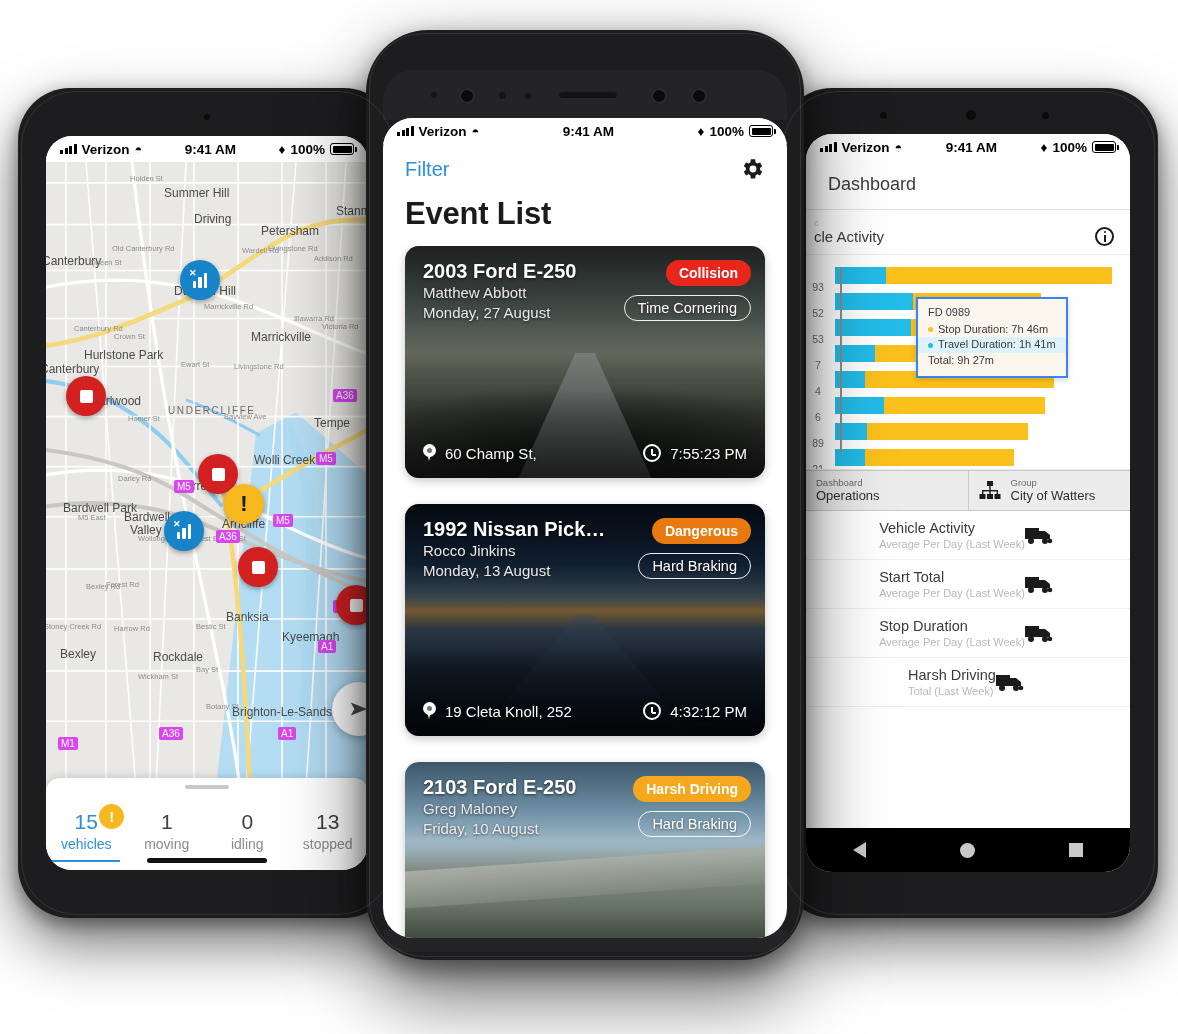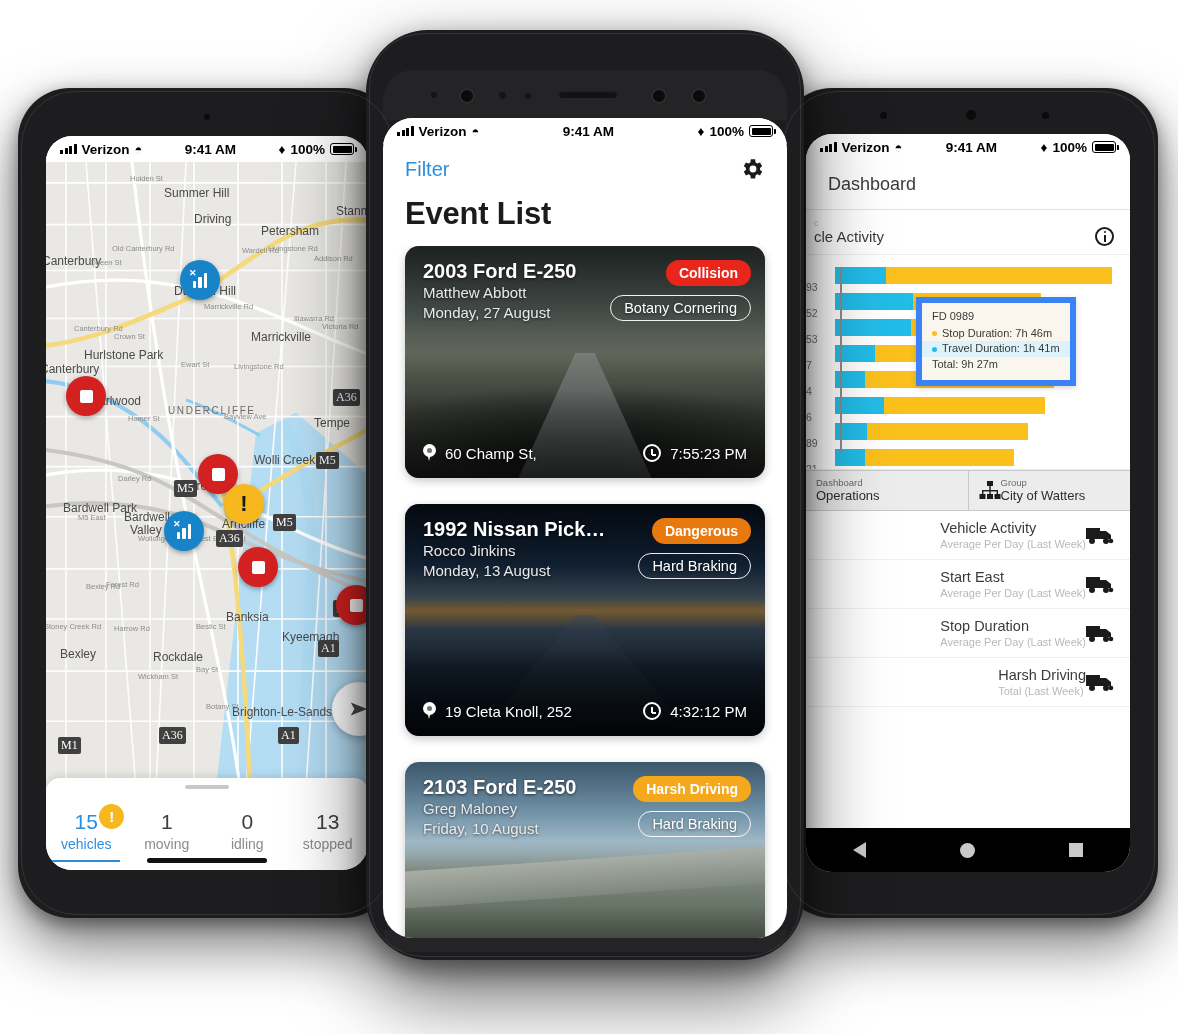--- a/index.html
+++ b/index.html
@@ -133,21 +133,21 @@
             box-shadow:0 2px 5px rgba(0,0,0,.35); }
   .marker.red { background:#d32020; }
   .marker.amber { background:#f6b81e; }
   .marker.blue { background:#1783c9; }
   .mk-stop { width:13px;height:13px;background:#fff;border-radius:2px; }
   .mk-warn { color:#1a1a1a; font-size:22px; font-weight:bold; line-height:1; }
   .mk-bars { display:flex;align-items:flex-end;gap:2px;height:15px; }
   .mk-bars i{display:block;width:3.4px;background:#fff;border-radius:1px;}
   .mk-bars i:nth-child(1){height:7px}.mk-bars i:nth-child(2){height:11px}.mk-bars i:nth-child(3){height:15px}
   .mk-x{position:absolute;left:9px;top:8px;color:#fff;font-size:9px;font-weight:bold;}
-  .shieldlbl{position:absolute;background:#404040;color:#fff;font-size:12px;border-radius:2px;padding:1px 3px;font-family:Liberation Serif, serif;}
+  .shieldlbl{position:absolute;background:#d946ef;color:#fff;font-size:10px;border-radius:2px;padding:1px 3px;}
   .fab { position:absolute; right:-18px; bottom:52px; width:54px;height:54px;border-radius:50%;
          background:#fff; box-shadow:0 2px 8px rgba(0,0,0,.3); display:flex;align-items:center;justify-content:center;}
   .map-sheet { background:#fff; height:92px; border-radius:14px 14px 0 0; position:relative; margin-top:-10px; z-index:3;
                box-shadow:0 -2px 8px rgba(0,0,0,.12); }
   .grabber{position:absolute;left:50%;transform:translateX(-50%);top:7px;width:44px;height:4px;border-radius:2px;background:#c8c8c8;}
   .tabs{display:flex;padding-top:32px;}
   .tab{flex:1;text-align:center;position:relative;}
   .tab .num{font-size:21px;color:#404040;}
   .tab .lbl{font-size:14px;color:#8b8b8b;margin-top:2px;}
   .tab.active .num,.tab.active .lbl{color:#2b8fe0;}
@@ -161,38 +161,38 @@
   .dash-title{font-size:18px;color:#3c3c3c;padding:14px 22px 14px 22px;border-bottom:1px solid #e3e3e3;}
   .dash-sub{display:flex;align-items:flex-end;justify-content:space-between;padding:8px 16px 8px 8px;border-bottom:1px solid #ececec;}
   .dash-sub-txt{line-height:1.15;}
   .dash-sub-small{font-size:9px;color:#bdbdbd;}
   .dash-sub-main{font-size:15px;color:#3c3c3c;}
   .infoico{width:19px;height:19px;border:2px solid #1b1b1b;border-radius:50%;position:relative;flex-shrink:0;}
   .infoico::before{content:"";position:absolute;left:6.5px;top:2px;width:2.5px;height:2.5px;border-radius:50%;background:#1b1b1b;}
   .infoico::after{content:"";position:absolute;left:6.8px;top:6px;width:2px;height:7px;background:#1b1b1b;}
   .chartbox{position:relative;height:215px;padding:10px 6px 6px 0;overflow:hidden;border-bottom:1px solid #ececec;}
   .chartrow{display:flex;align-items:center;height:22px;margin-bottom:4px;}
-  .ylab{width:29px;text-align:left;font-size:10.5px;color:#6f6f6f;padding-right:5px;flex-shrink:0;overflow:hidden;direction:rtl;margin-top:23px;}
+  .ylab{width:29px;text-align:center;font-size:10.5px;color:#6f6f6f;padding-right:5px;flex-shrink:0;overflow:hidden;direction:rtl;margin-top:23px;}
   .barwrap{flex:1;display:flex;height:17px;}
   .bar-a{background:#22bce8;}
   .bar-b{background:#fbc01b;}
   .yaxis{position:absolute;left:34px;top:12px;bottom:16px;width:2px;background:#8c8c8c;}
-  .tooltip{position:absolute;left:110px;top:42px;background:#faf6ee;border:6px solid #3b82f6;
+  .tooltip{position:absolute;left:110px;top:42px;background:#faf6ee;border:2px solid #3b82f6;
            box-shadow:0 2px 6px rgba(0,0,0,.16);padding:6px 10px 7px 10px;font-size:11px;color:#3a3a3a;line-height:1.45;z-index:4;}
   .tt-title{margin-bottom:1px;}
   .tt-row{display:flex;align-items:center;gap:5px;}
   .tt-row.hl{background:#ddf2fb;margin:0 -10px;padding:0 10px;}
   .tt-dot{width:5px;height:5px;border-radius:50%;flex-shrink:0;}
   .segbar{display:flex;border-top:1px solid #c9c9c9;border-bottom:1px solid #c9c9c9;background:#ececec;}
   .seg{flex:1;padding:6px 10px;line-height:1.2;}
-  .seg+.seg{border-left:1px solid #c9c9c9;display:flex;align-items:center;gap:0;}
+  .seg+.seg{border-left:1px solid #c9c9c9;display:flex;align-items:center;gap:10px;}
   .seg-k{font-size:9.5px;color:#6a6a6a;}
   .seg-v{font-size:13px;color:#2e2e2e;}
   .dlist{flex:1;overflow:hidden;background:#fff;}
-  .drow{display:flex;align-items:center;justify-content:flex-end;padding:9px 16px 9px 12px;border-bottom:1px solid #efefef;}
+  .drow{display:flex;align-items:center;justify-content:center;padding:9px 16px 9px 12px;border-bottom:1px solid #efefef;}
   .drow-k{font-size:14.5px;color:#3b3b3b;}
   .drow-s{font-size:11px;color:#b9b9b9;margin-top:2px;}
   .navbar{height:44px;background:#000;display:flex;align-items:center;justify-content:space-around;}
   .nb-back{width:0;height:0;border-top:8px solid transparent;border-bottom:8px solid transparent;border-right:13px solid #c9c9c9;}
   .nb-home{width:15px;height:15px;border-radius:50%;background:#c9c9c9;}
   .nb-rec{width:14px;height:14px;background:#c9c9c9;}
 </style>
 </head>
 <body>
 
@@ -529,21 +529,21 @@
               <svg width="28" height="21" viewBox="0 0 28 21">
                 <rect x="0" y="4" width="14" height="11" fill="#1b1b1b"></rect>
                 <path d="M14 7 h6 l5 4 v4 h-11 z" fill="#1b1b1b"></path>
                 <circle cx="6" cy="17" r="3" fill="#1b1b1b"></circle>
                 <circle cx="20" cy="17" r="3" fill="#1b1b1b"></circle>
                 <circle cx="25" cy="17" r="2.3" fill="#1b1b1b"></circle>
               </svg>
             </div>
             <div class="drow">
               <div>
-                <div class="drow-k">Start East</div>
+                <div class="drow-k">Start Total</div>
                 <div class="drow-s">Average Per Day (Last Week)</div>
               </div>
               <svg width="28" height="21" viewBox="0 0 28 21">
                 <rect x="0" y="4" width="14" height="11" fill="#1b1b1b"></rect>
                 <path d="M14 7 h6 l5 4 v4 h-11 z" fill="#1b1b1b"></path>
                 <circle cx="6" cy="17" r="3" fill="#1b1b1b"></circle>
                 <circle cx="20" cy="17" r="3" fill="#1b1b1b"></circle>
                 <circle cx="25" cy="17" r="2.3" fill="#1b1b1b"></circle>
               </svg>
             </div>
@@ -633,21 +633,21 @@
               <div class="evt-bg bg-road1"></div>
               <div class="evt-scrim"></div>
               <div class="evt-top">
                 <div>
                   <div class="evt-veh">2003 Ford E-250</div>
                   <div class="evt-driver">Matthew Abbott</div>
                   <div class="evt-date">Monday, 27 August</div>
                 </div>
                 <div class="evt-badges">
                   <div class="sev" style="background:#e8261c">Collision</div>
-                  <div class="evt-type">Botany Cornering</div>
+                  <div class="evt-type">Time Cornering</div>
                 </div>
               </div>
               <div class="evt-bot">
                 <div class="evt-loc">
                   <span class="pin">
                     <i></i>
                   </span>
                   <span>60 Champ St,</span>
                 </div>
                 <div class="evt-time">

